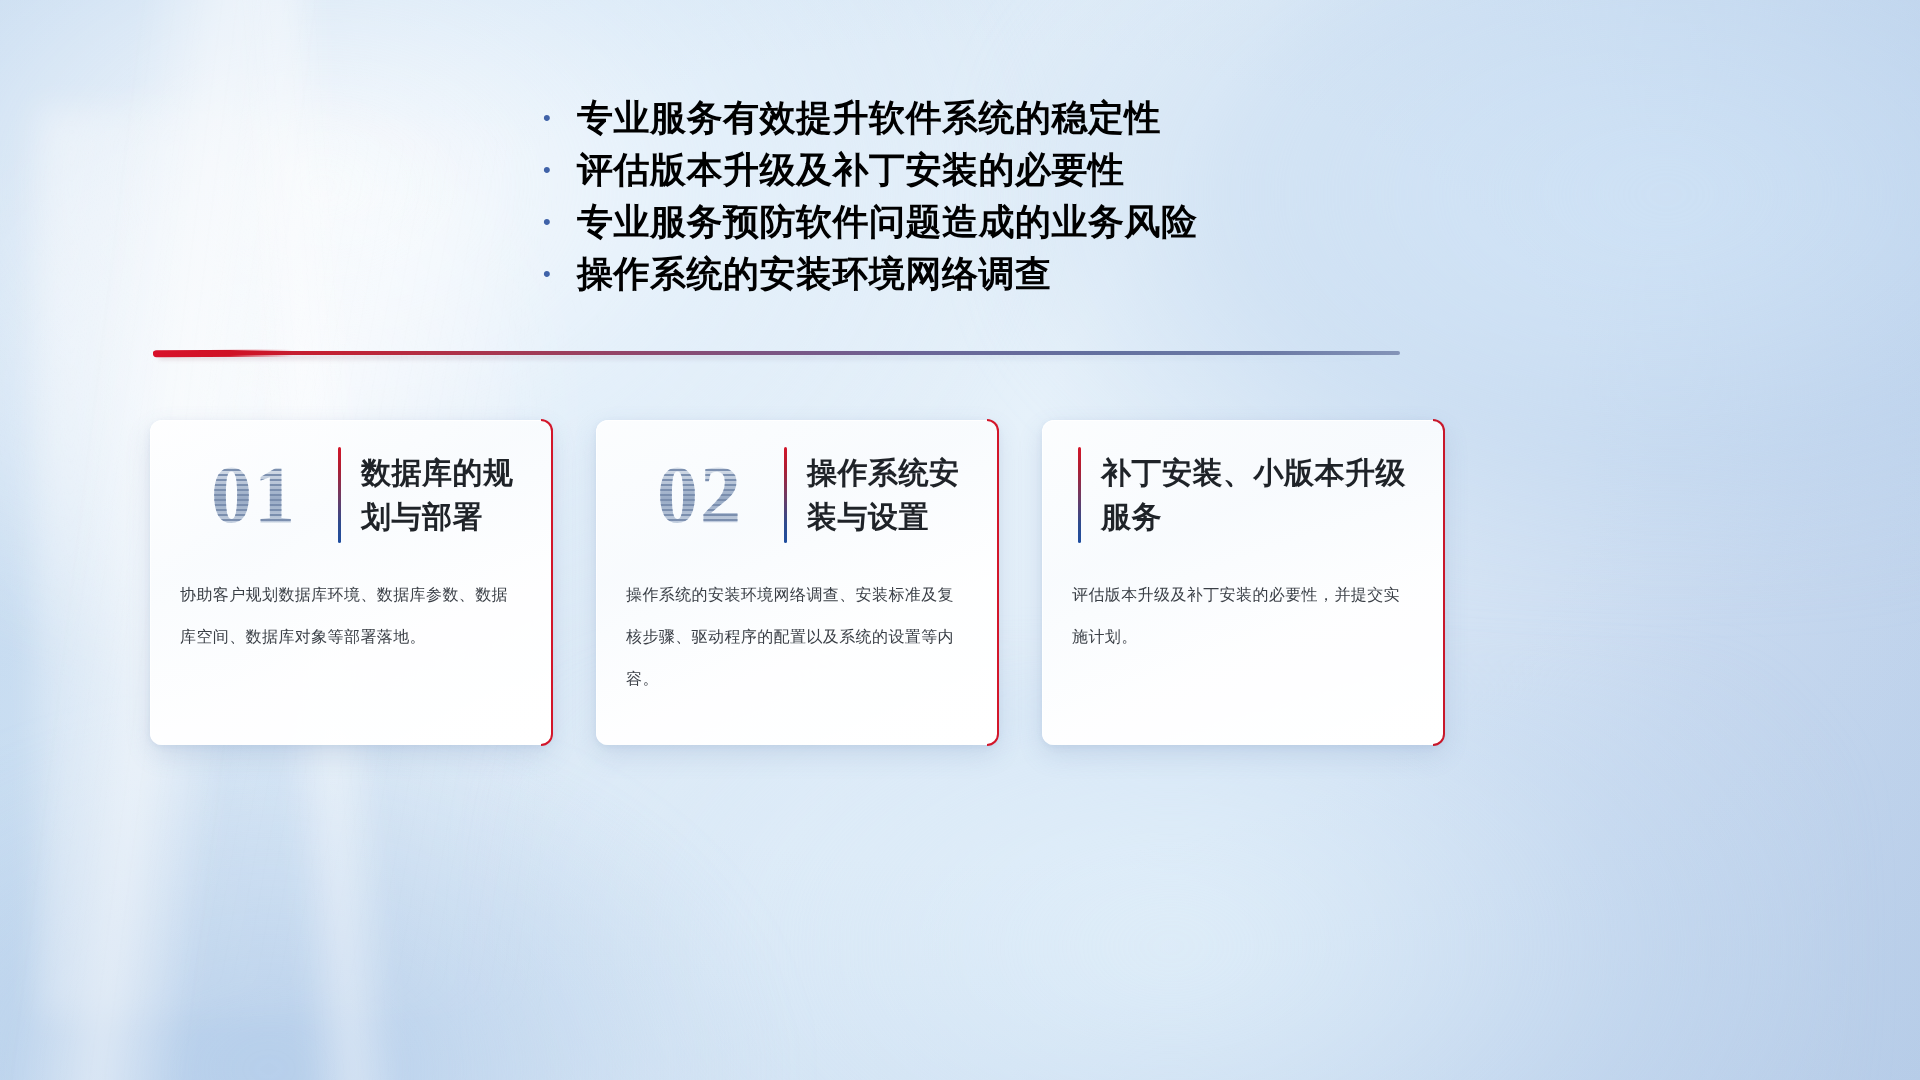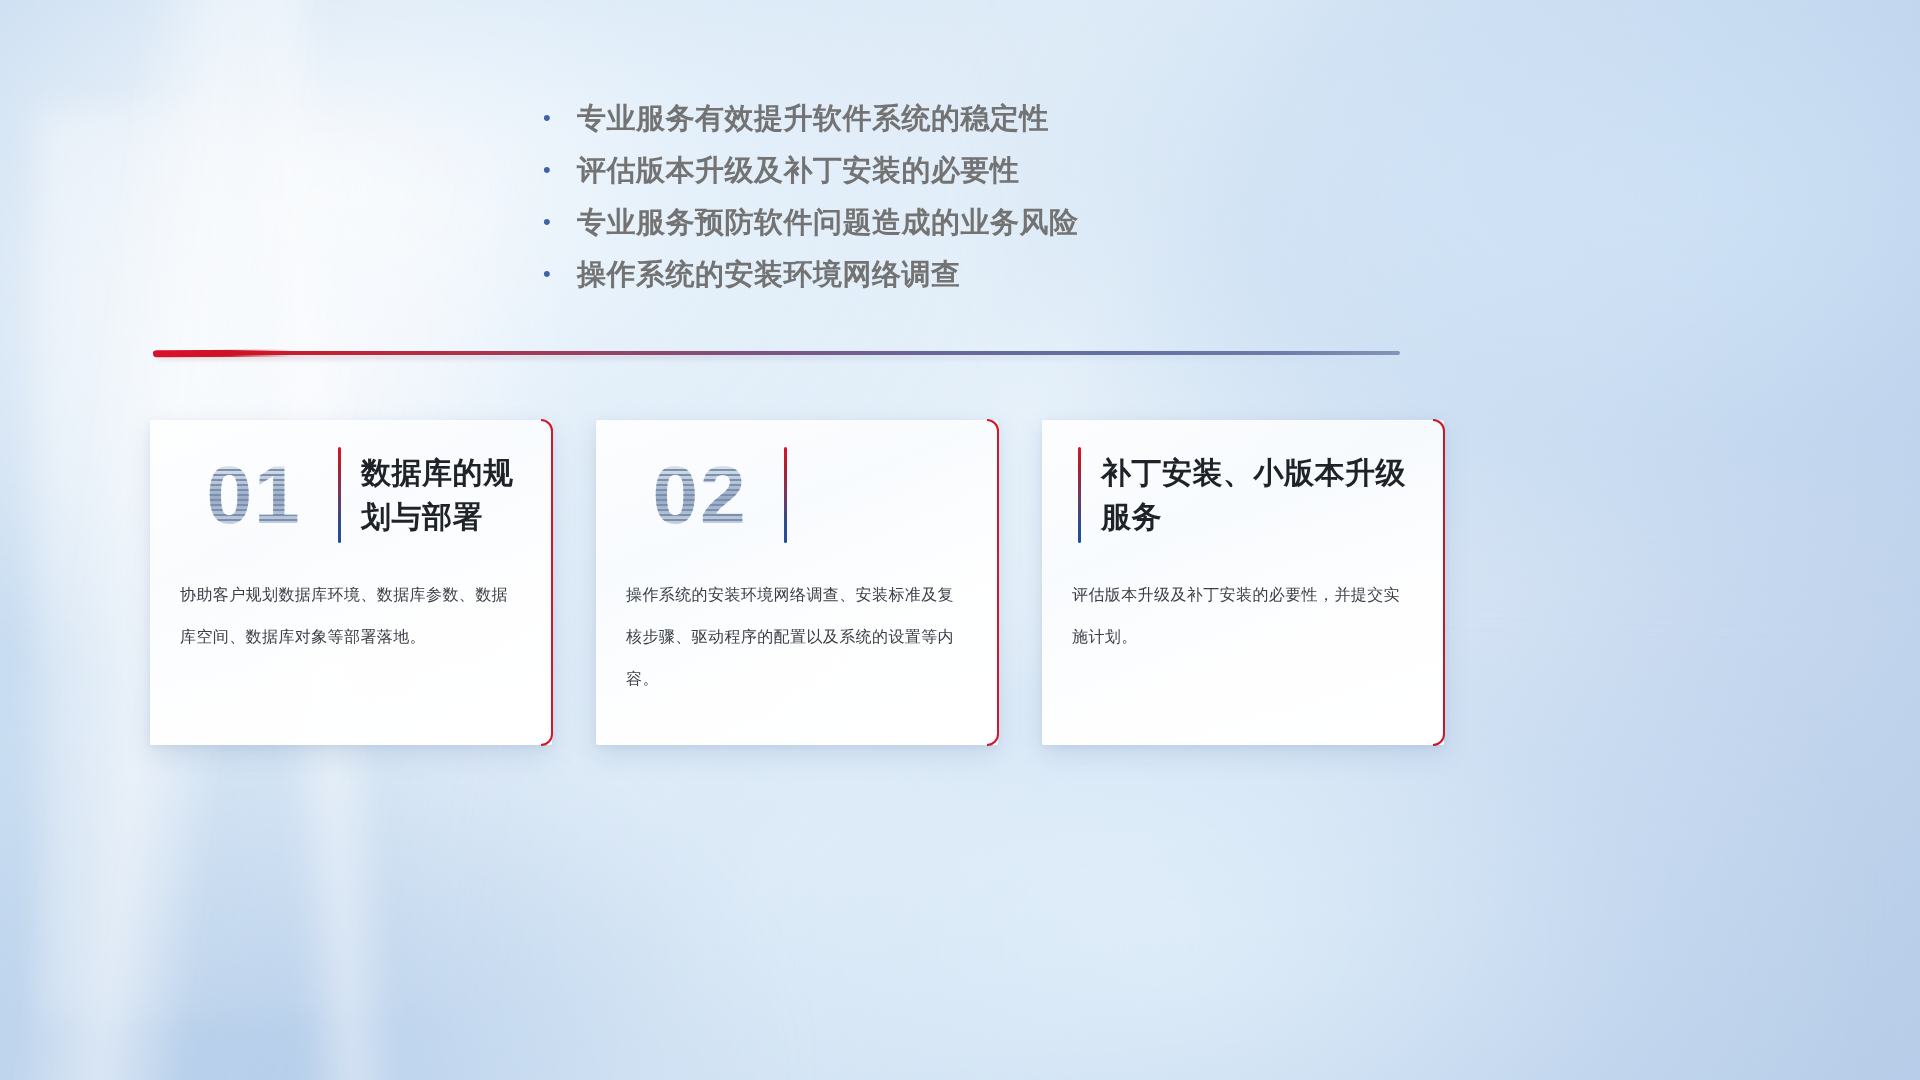--- a/index.html
+++ b/index.html
@@ -68,22 +68,22 @@
   }
   .bullet-row{
     display:flex; align-items:flex-start;
     height:52px; line-height:52px;
   }
   .bullet-dot{
     width:34px; flex:0 0 34px;
     color:#3f62a8; font-size:22px; line-height:52px; text-align:left;
   }
   .bullet-text{
-    color:#737373;
-    font-size:29px;
+    color:#000000;
+    font-size:36px;
     font-weight:700;
     letter-spacing:.5px;
     line-height:52px;
     white-space:nowrap;
   }
 
   
   #divider-wrap{
     position:absolute; left:153px; top:346px; width:1247px; height:16px;
   }
@@ -105,24 +105,25 @@
   }
 
   
   #cards{
     position:absolute; left:150px; top:420px;
     display:flex; gap:44px;
   }
   .card{
     position:relative;
     width:402px; height:325px;
-    border-radius:2px;
+    border-radius:12px;
     background:linear-gradient(158deg, rgba(255,255,255,.88) 0%, rgba(250,252,254,.93) 34%, rgba(255,255,255,.97) 66%, rgba(255,255,255,1) 100%);
     box-shadow:0 10px 26px rgba(88,120,166,.16), 0 2px 6px rgba(88,120,166,.10);
     overflow:visible;
+    font-family:Liberation Serif, serif;
   }
   .card::before{
     content:"";
     position:absolute; inset:0;
     border-radius:12px;
     border-top:1px solid rgba(255,255,255,.9);
     border-left:1px solid rgba(255,255,255,.8);
     pointer-events:none;
   }
   .card-accent{
@@ -251,20 +252,21 @@
     <div class="card-body">
       <div class="card-desc">协助客户规划数据库环境、数据库参数、数据库空间、数据库对象等部署落地。</div>
     </div>
   </div>
 
   <div class="card">
     <div class="card-accent"></div>
     <div class="card-head">
       <div class="card-num">02</div>
       <div class="card-sep"></div>
+      <div class="card-title">操作系统安装与设置</div>
     </div>
     <div class="card-body">
       <div class="card-desc">操作系统的安装环境网络调查、安装标准及复核步骤、驱动程序的配置以及系统的设置等内容。</div>
     </div>
   </div>
 
   <div class="card">
     <div class="card-accent"></div>
     <div class="card-head">
       <div class="card-sep"></div>

